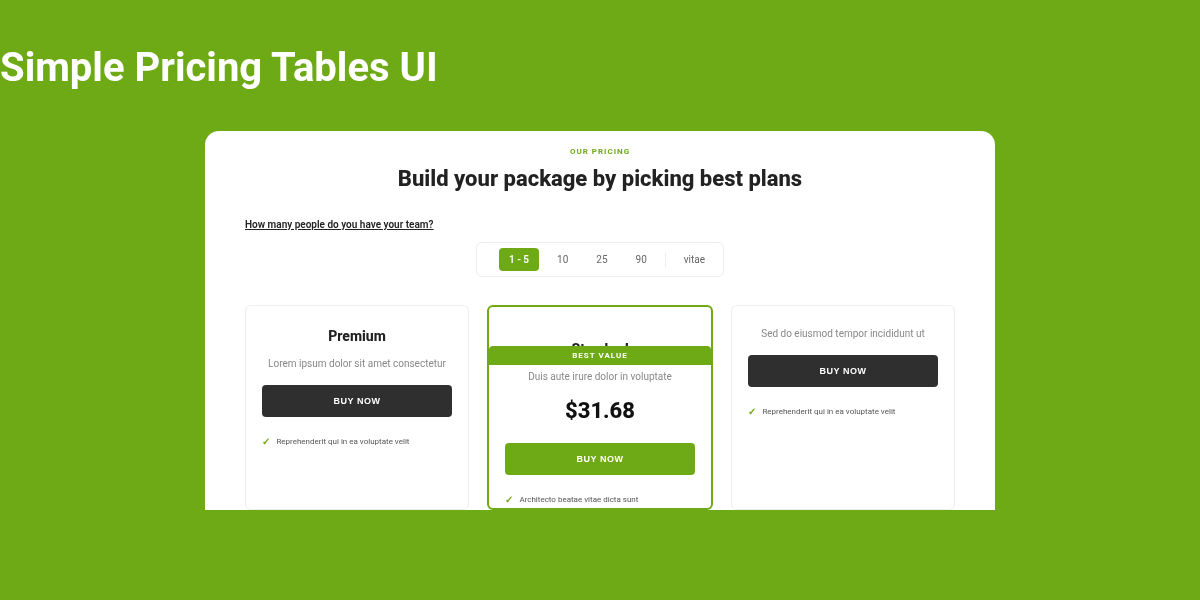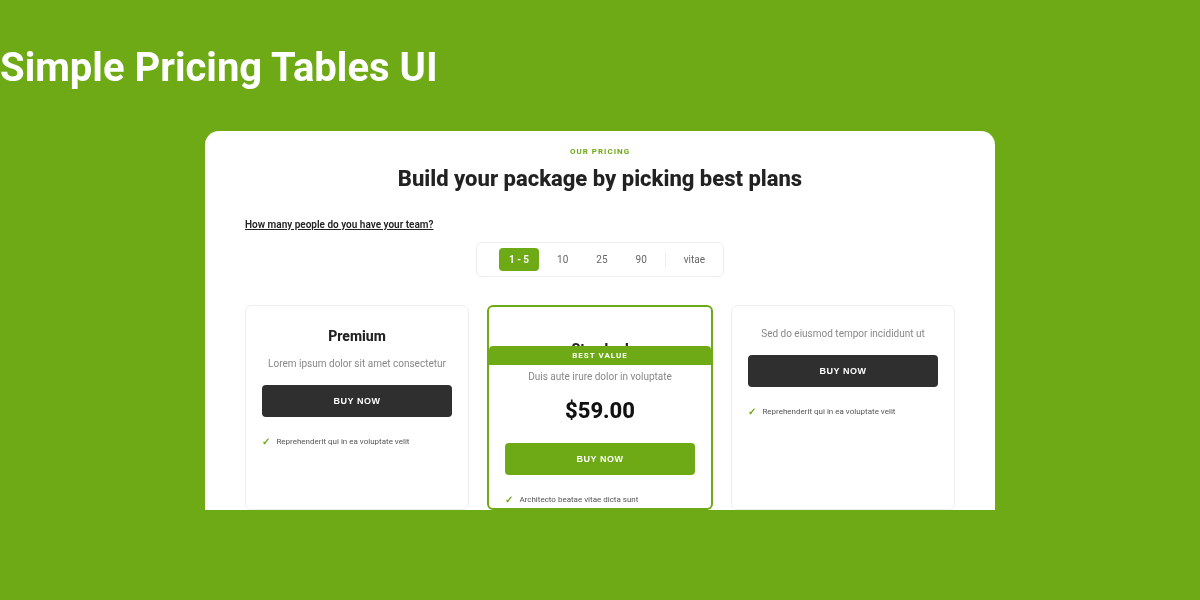--- a/index.html
+++ b/index.html
@@ -189,21 +189,21 @@
       <div class="feature">
         <span class="check">✓</span>
         <span>Reprehenderit qui in ea voluptate velit</span>
       </div>
     </div>
 
     <div class="plan featured">
       <div class="best-badge">BEST VALUE</div>
       <div class="plan-name">Standard</div>
       <div class="plan-desc">Duis aute irure dolor in voluptate</div>
-      <div class="plan-price">$59.00</div>
+      <div class="plan-price">$31.68</div>
       <button class="buy-btn">BUY NOW</button>
       <div class="feature">
         <span class="check">✓</span>
         <span>Architecto beatae vitae dicta sunt</span>
       </div>
     </div>
 
     <div class="plan">
       <div class="plan-desc">Sed do eiusmod tempor incididunt ut</div>
       <button class="buy-btn">BUY NOW</button>

